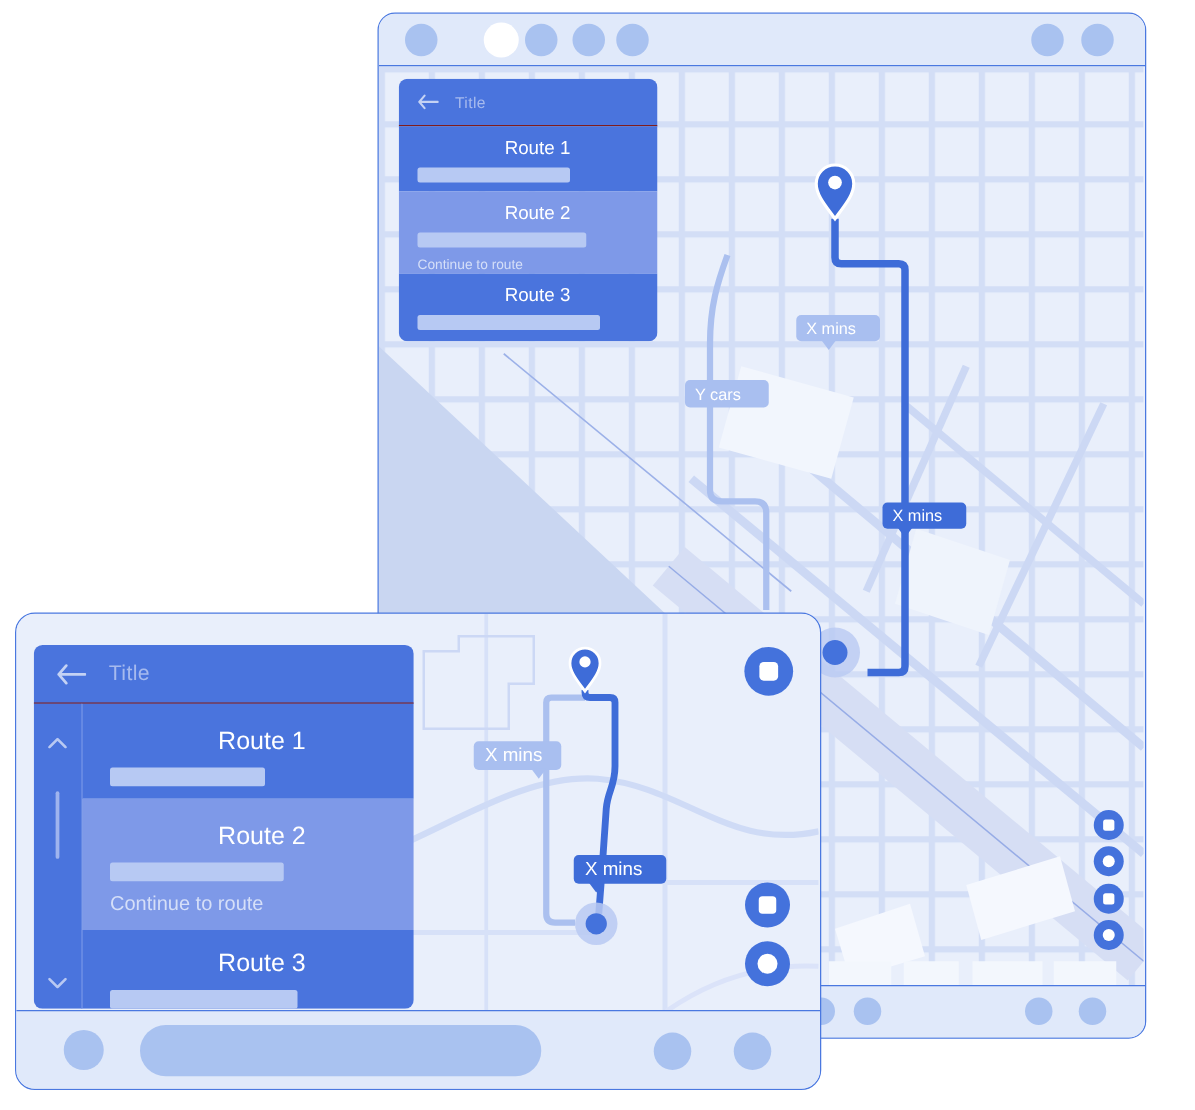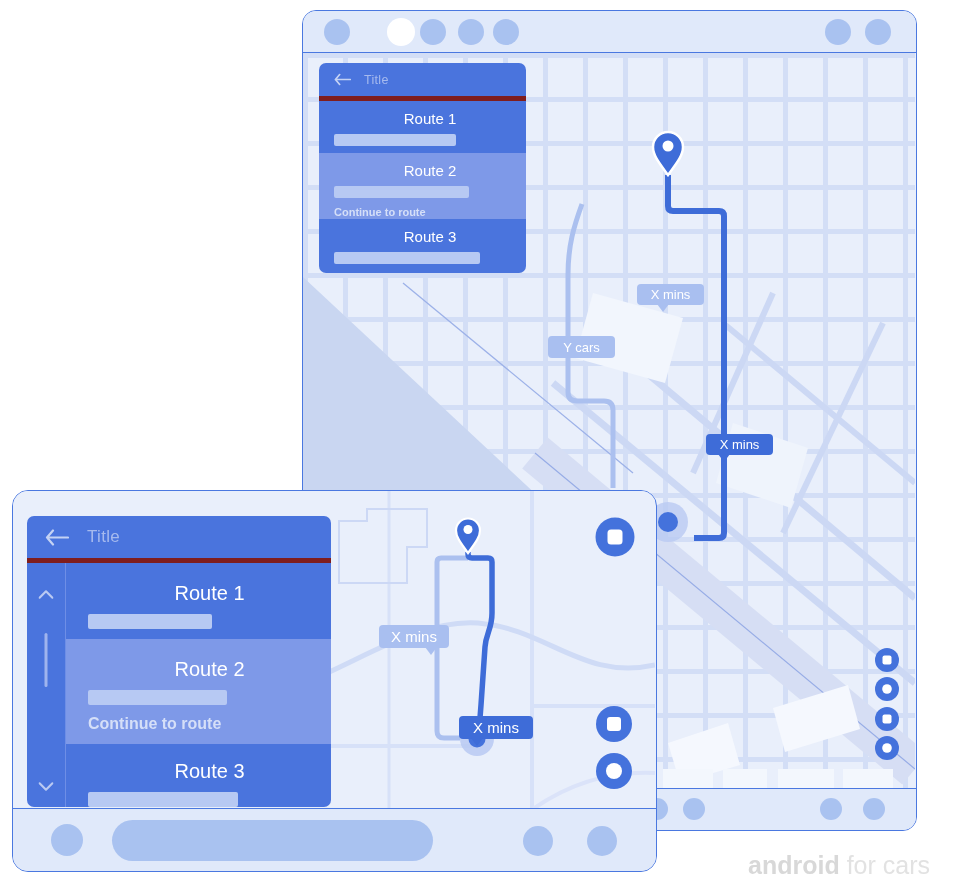--- a/index.html
+++ b/index.html
@@ -35,59 +35,59 @@
   .cd2{left:510px;top:17px;width:30px;height:30px}
   .cd3{left:574px;top:17px;width:30px;height:30px}
 
   
   .map { position:absolute; overflow:hidden; }
   .t-map { left:0; top:42px; width:612px; height:736px; }
   .c-map { left:0; top:0; width:642px; height:318px; }
   .map svg { display:block; }
 
   
-  .bub { position:absolute; display:flex; align-items:center; justify-content:center;
-         color:#fff; border-radius:4px; white-space:nowrap;margin-top:32px; }
+  .bub { position:absolute; display:flex; align-items:center; justify-content:flex-start;
+         color:#fff; border-radius:4px; white-space:nowrap; }
   .bub-light { background:#a9bff0; }
   .bub-dark  { background:#3e6cd8; }
   .bub::after { content:""; position:absolute; bottom:-7px; width:0; height:0;
                 border:6px solid transparent; border-top-width:8px; border-bottom:0; }
   .bub-light::after { border-top-color:#a9bff0; }
   .bub-dark::after  { border-top-color:#3e6cd8; }
   .no-tip::after { display:none; }
   .b-sm { height:21px; font-size:13px; padding:0 8px; }
   .b-lg { height:23px; font-size:15px; padding:0 9px; }
   .bb1{left:334px;top:199px;width:67px}  .bb1::after{left:20px}
   .bb2{left:245px;top:251px;width:67px;height:22px}
   .bb3{left:403px;top:349px;width:67px}  .bb3::after{left:12px}
   .cb1{left:366px;top:102px;width:70px}  .cb1::after{left:46px}
   .cb2{left:446px;top:193px;width:74px}  .cb2::after{left:12px}
 
   
   .panel { position:absolute; border-radius:7px; overflow:hidden; z-index:3; }
   .p-back  { left:16px; top:52px; width:207px; height:210px; }
   .p-front { left:14px; top:25px; width:304px; height:291px; }
-  .p-head { display:flex; align-items:center; background:#4a74dd; border-bottom:5px solid #7f1d1d; }
+  .p-head { display:flex; align-items:center; background:#4a74dd; border-bottom:1px solid #7f1d1d; }
   .p-back  .p-head { height:38px; padding-left:15px; }
   .p-front .p-head { height:47px; padding-left:18px; }
   .p-title { color:#a6baee; }
   .p-back  .p-title { font-size:12.5px; margin-left:13px; letter-spacing:.3px; }
   .p-front .p-title { font-size:17px; margin-left:18px; letter-spacing:.3px; }
   .back-arrow { display:block; }
   .row { position:relative; background:#4a74dd; }
   .row.sel { background:#7e99e8; }
   .p-back  .row { padding-left:15px; }
   .p-front .row { padding-left:22px; }
   .r-name { color:#ffffff;text-align:center; }
   .p-back  .r-name { font-size:15px; padding-top:9px; }
   .p-front .r-name { font-size:20px; padding-top:19px; }
   .r-bar { background:#b7c9f3; border-radius:2px; }
   .p-back  .r-bar { height:12px; margin-top:7px; }
   .p-front .r-bar { height:15px; margin-top:9px; }
-  .r-action { color:#d5dff8; font-weight:bold; }
+  .r-action { color:#d5dff8; font-weight:normal; }
   .p-back  .r-action { font-size:11px; margin-top:8px; }
   .p-front .r-action { font-size:16px; margin-top:10px; }
   .p-body { display:flex; height:244px; }
   .rail { position:relative; width:39px; flex:0 0 39px; background:#4a74dd; border-right:1px solid #6e8ee6; }
   .rail .chev { position:absolute; left:50%; transform:translateX(-50%); }
   .chev-up { top:27px; } .chev-down { bottom:16px; }
   .scroll-thumb { position:absolute; left:50%; transform:translateX(-50%); top:70px;
                   width:3px; height:54px; background:#9fb4ee; border-radius:2px; }
   .rows { flex:1; display:flex; flex-direction:column; }
 
@@ -307,17 +307,14 @@
     </div>
 
     <div class="bar c-bottom">
       <span class="dot cd1"></span>
       <span class="c-pill"></span>
       <span class="dot cd2"></span>
       <span class="dot cd3"></span>
     </div>
   </section>
 
-  <div class="watermark">
-    <span class="wm-bold">android</span><span class="wm-light">for cars</span>
-  </div>
 
 </div>
 
 </body></html>

